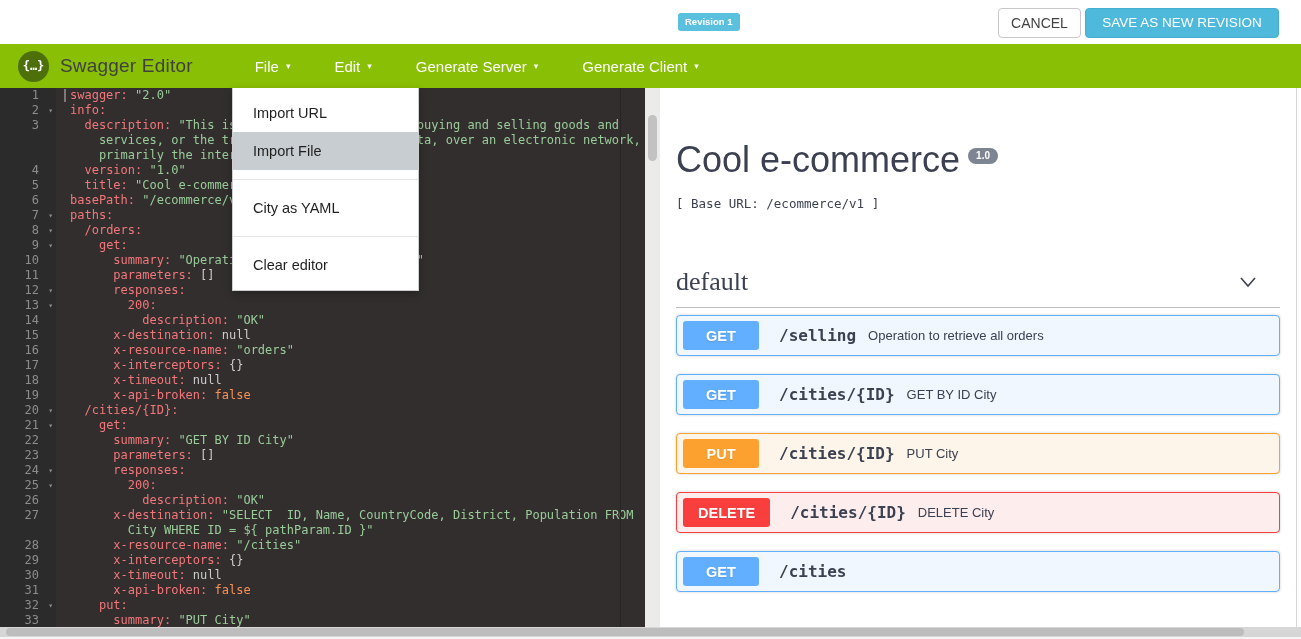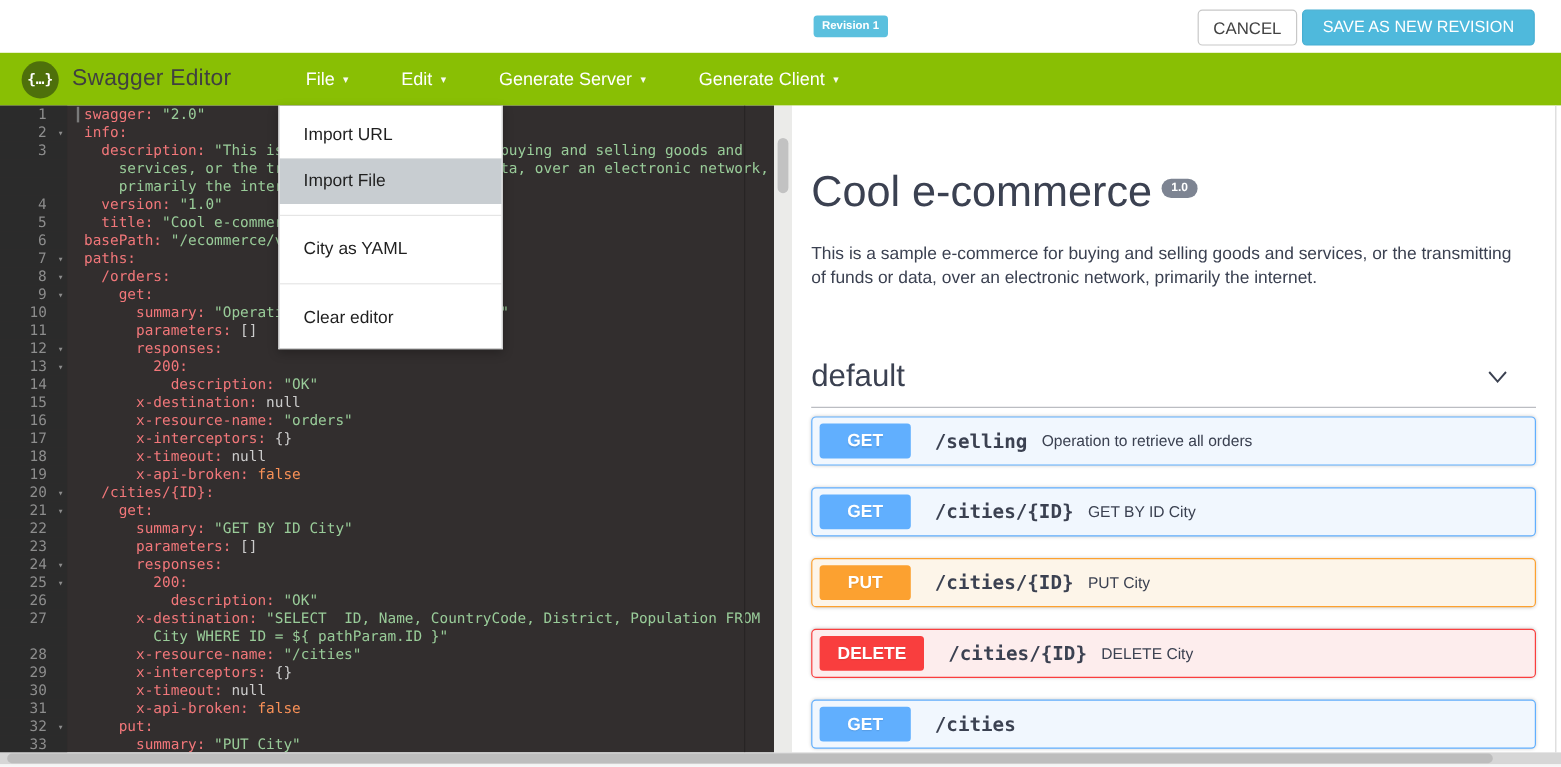--- a/index.html
+++ b/index.html
@@ -58,21 +58,21 @@
   #preview { flex:1; background:#fff; color:#3b4151; overflow:hidden; }
   .preview-inner { padding:52px 21px 0 16px; }
   .api-title { font-size:36px; line-height:40px; color:#3b4151; font-weight:normal; }
   .version-pill { display:inline-block; vertical-align:super; background:#7d8492;
     color:#fff; font-size:10px; font-weight:bold; border-radius:10px;
     padding:2px 8px; margin-left:8px; line-height:12px; }
   .base-url { margin-top:16px; font-family:"DejaVu Sans Mono", monospace;
     font-size:12.5px; color:#3b4151; }
   .api-desc { margin-top:22px; font-size:14.5px; line-height:20px; max-width:585px; color:#3b4151; }
   .section-header { margin-top:56px; display:flex; align-items:center; justify-content:space-between; }
-  .section-title { font-size:26px; color:#3b4151; font-weight:normal; }
+  .section-title { font-size:26px; color:#3b4151; font-weight:normal;font-family:Liberation Serif, serif; }
   .section-chevron { width:20px; height:20px; margin-right:22px; cursor:pointer; }
   .section-divider { margin-top:10px; border-bottom:1px solid rgba(59,65,81,.35); }
   #opblocks { margin-top:7px; }
   .opblock { display:flex; align-items:center; height:41px; border-radius:4px;
     border:1px solid; margin-bottom:18px; box-shadow:0 0 3px rgba(0,0,0,.19); cursor:pointer; }
   .op-badge { margin-left:6px; min-width:76px; height:29px; border-radius:3px;
     color:#fff; font-size:14.5px; font-weight:bold; display:flex; align-items:center;
     justify-content:center; padding:0 15px; text-shadow:0 1px 1px rgba(0,0,0,.1); }
   .op-path { margin-left:20px; font-family:"DejaVu Sans Mono", monospace;
     font-size:16px; font-weight:bold; color:#3b4151; }
@@ -168,21 +168,21 @@
         <div class="ed-row"><div class="ed-gutter">32<span class="ed-fold">▾</span></div><div class="ed-code"><span class="c-p">    </span><span class="c-k">put:</span></div></div>
         <div class="ed-row"><div class="ed-gutter">33</div><div class="ed-code"><span class="c-p">      </span><span class="c-k">summary:</span><span class="c-p"> </span><span class="c-s">"PUT City"</span></div></div>
       </div>
   </div>
   <div id="vstrip">
     <div class="thumb"></div>
   </div>
   <div id="preview">
     <div class="preview-inner">
       <h1 class="api-title"><span>Cool e-commerce</span><span class="version-pill">1.0</span></h1>
-      <div class="api-desc">This is a sample e-commerce for buying and selling goods and services, or the transmitting of funds or data, over an electronic network, primarily the internet.</div>
+      <div class="base-url">[ Base URL: /ecommerce/v1 ]</div>
       <div class="section-header">
         <span class="section-title">default</span>
         <svg class="section-chevron" viewBox="0 0 20 20">
             <path d="M3 6 L10 14 L17 6" fill="none" stroke="#3b4151" stroke-width="1.6"></path>
           </svg>
       </div>
       <div class="section-divider"></div>
       <div id="opblocks">
           <div class="opblock" style="border-color: rgb(97, 175, 254); background: rgb(241, 247, 254);">
             <span class="op-badge" style="background: rgb(97, 175, 254);">GET</span>

